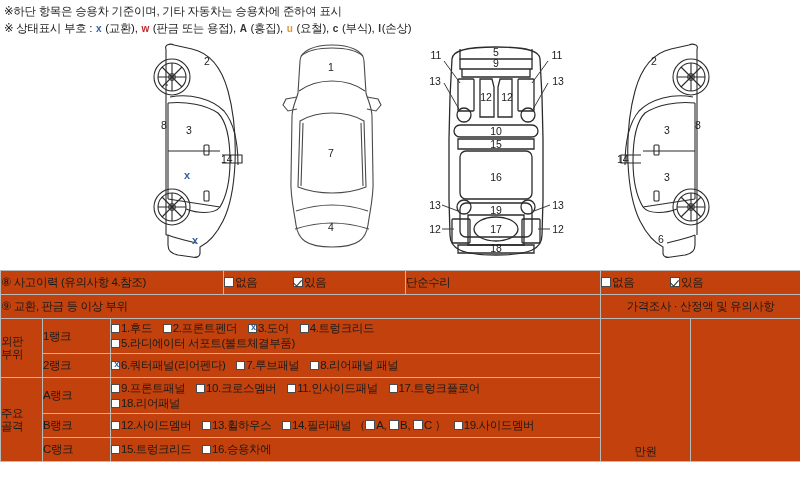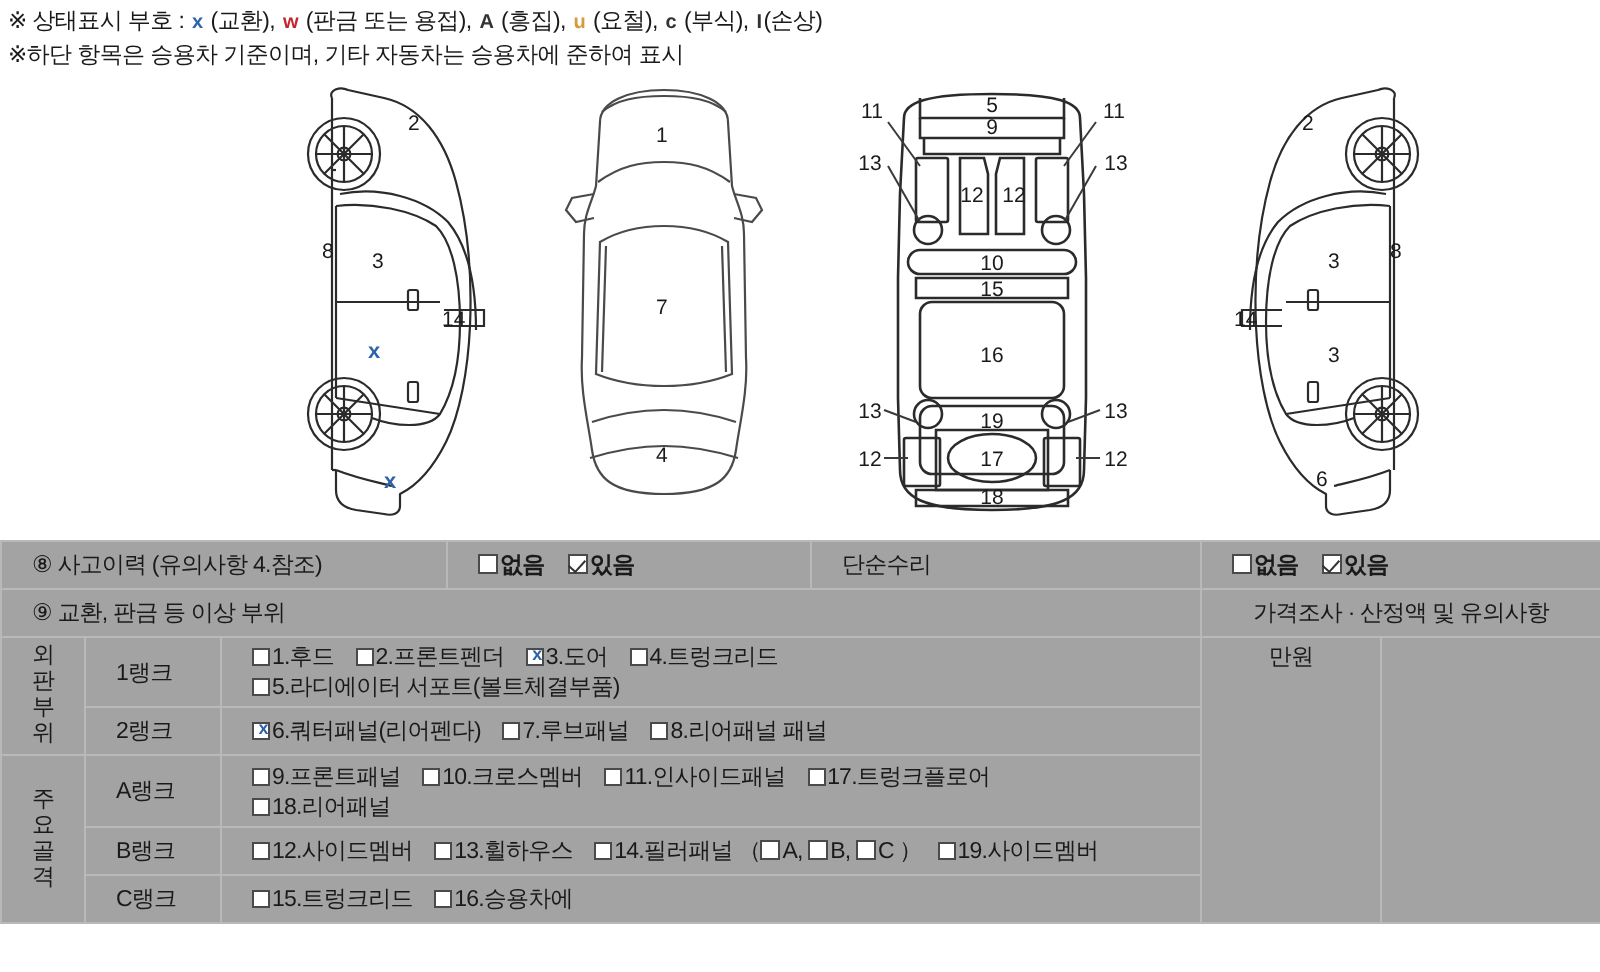--- a/index.html
+++ b/index.html
@@ -41,23 +41,23 @@
   
   table.form{
     border-collapse:collapse;
     width:800px;
     table-layout:fixed;
     font-size:11.5px;
     letter-spacing:-0.4px;
   }
   table.form td{
     border:1px solid #b9b9b9;
-    padding:2px 15px;
+    padding:2px 0;
     vertical-align:middle;
-    background:#a3a3a3;
+    background:#c2410c;
     height:19px;
   }
   td.lbl{padding-left:5px;}
   td.ctr{text-align:center;}
   td.vmid{vertical-align:middle;}
   .rowtall{height:31px;}
 
   
   .cb{
     display:inline-block;
@@ -83,41 +83,41 @@
     content:"x";
     position:absolute;
     left:0;top:-3px;
     width:9px;
     font-size:9px;
     line-height:11px;
     text-align:center;
     color:#2f63a8;
     font-weight:bold;
   }
-  .opt{display:inline-block;margin-right:9px;white-space:nowrap;font-weight:bold;}
-  .opt:last-child{margin-right:0;}
+  .opt{display:inline-block;margin-right:9px;white-space:nowrap;}
+  .opt:last-child{margin-right:0;margin-left:24px;}
   .itm{display:inline-block;margin-right:8px;white-space:nowrap;text-align:right;}
   .subparen{white-space:nowrap;}
 
   .vert{
     writing-mode:horizontal-tb;
     text-align:left;
     line-height:13px;
   }
 </style>
 </head>
 <body>
 
 <div class="page">
 
   <div class="legend">
+    <span class="line">※하단 항목은 승용차 기준이며, 기타 자동차는 승용차에 준하여 표시</span>
     <span class="line">
       <span>※ 상태표시 부호 : </span><span class="sym sym-x">x</span> <span>(교환)</span>, <span class="sym sym-w">w</span> <span>(판금 또는 용접)</span>, <span class="sym sym-a">A</span> <span>(흥집)</span>, <span class="sym sym-u">u</span> <span>(요철)</span>, <span class="sym sym-c">c</span> <span>(부식)</span>, <span class="sym sym-i">I</span><span>(손상)</span>
     </span>
-    <span class="line">※하단 항목은 승용차 기준이며, 기타 자동차는 승용차에 준하여 표시</span>
   </div>
 
   <div class="diagrams">
 
     <div class="dg" style="left:130px;">
       <svg width="135" height="225" viewBox="0 0 135 225" fill="none" stroke="#2b2b2b" stroke-width="1.1">
 
         <path d="M36 10 C34 6 40 4 44 6 L62 10 C80 14 92 30 98 52
                  C104 74 106 100 105 124 C104 146 100 168 93 182
                  C86 196 78 204 70 208
@@ -366,21 +366,21 @@
           <span class="itm"><span class="cb"></span><span>1</span>.<span>후드</span></span>
           <span class="itm"><span class="cb"></span><span>2</span>.<span>프론트펜더</span></span>
           <span class="itm"><span class="cb xmark"></span><span>3</span>.<span>도어</span></span>
           <span class="itm"><span class="cb"></span><span>4</span>.<span>트렁크리드</span></span>
         </div>
         <div>
           <span class="itm"><span class="cb"></span><span>5</span>.<span>라디에이터 서포트(볼트체결부품)</span></span>
         </div>
       </td>
       <td rowspan="5" class="ctr">
-        <div style="height:138px;display:flex;align-items:flex-start;justify-content:center;">
+        <div style="height:138px;display:flex;align-items:flex-end;justify-content:center;">
           <span>만원</span>
         </div>
       </td>
       <td rowspan="5"></td>
     </tr>
 
     <tr>
       <td class="lbl vmid">2랭크</td>
       <td class="lbl" colspan="3">
         <span class="itm"><span class="cb xmark"></span><span>6</span>.<span>쿼터패널(리어펜다)</span></span>

